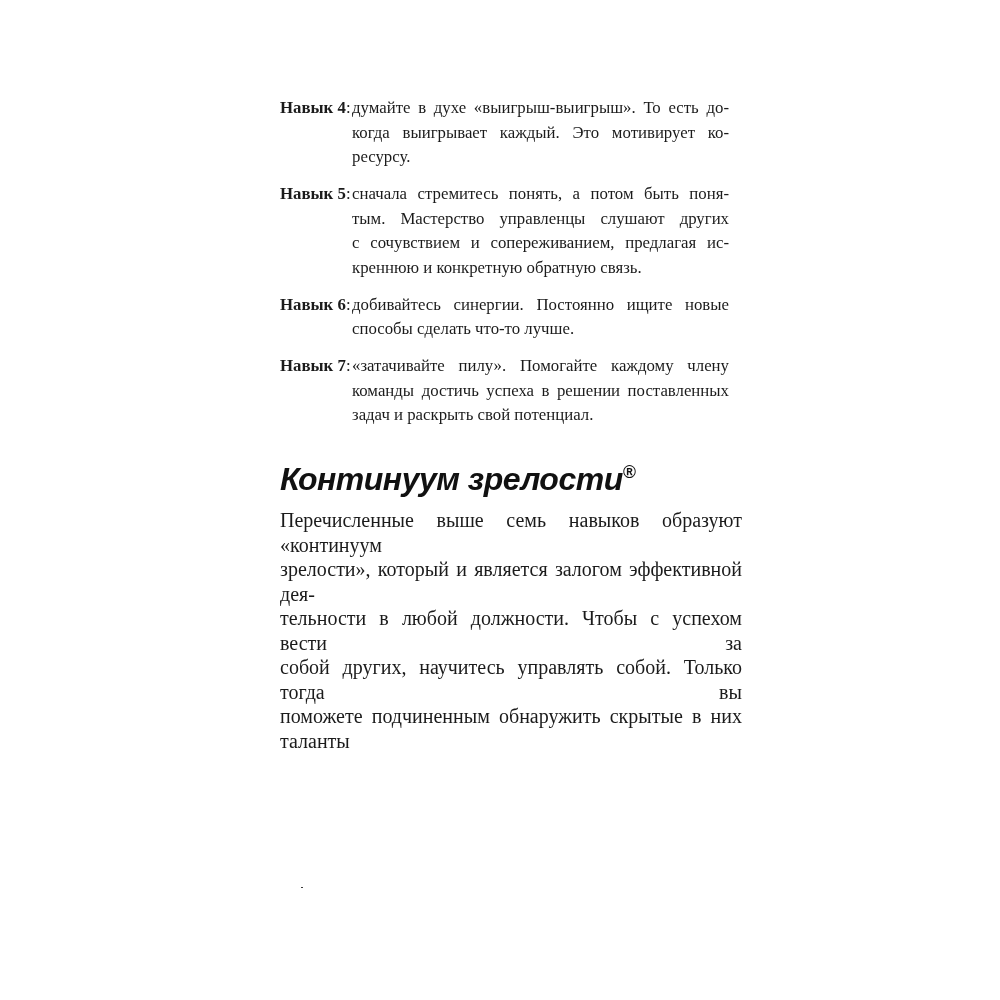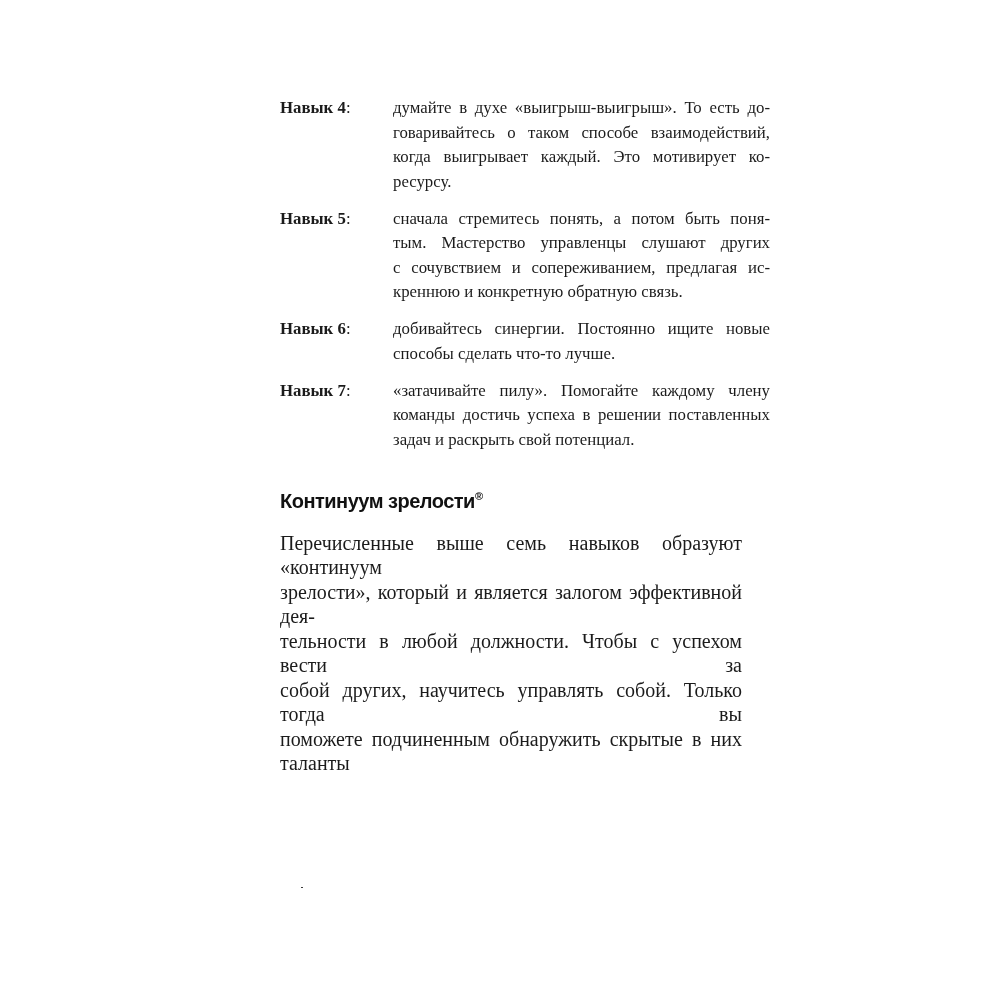--- a/index.html
+++ b/index.html
@@ -25,39 +25,40 @@
     font-size: 16.8px;
     line-height: 24.5px;
   }
   .skill-label {
     position: absolute;
     left: 0;
     top: 0;
     white-space: nowrap;
   }
   .skill-name { font-weight: bold; }
-  .skill-lines { margin-left: 113px; width: 377px; }
+  .skill-lines { margin-left: 72px; width: 377px; }
   .line {
     text-align: justify;
     text-align-last: justify;
     line-height: 24.5px;
   }
   .line.last {
     text-align: left;
     text-align-last: left;
   }
   
   .heading {
     margin: 29px 0 15px 0;
     font-family: "Liberation Sans", sans-serif;
     font-weight: bold;
-    font-size: 20px;
+    font-size: 32px;
     line-height: 30px;
     letter-spacing: -0.5px;
     color: #111111;
+    font-style: italic;
   }
   .heading .reg-mark {
     font-size: 0.55em;
     vertical-align: super;
     letter-spacing: 0;
   }
   
   .paragraph {
     font-size: 20px;
     line-height: 24.5px;
@@ -95,21 +96,20 @@
 <body>
 
 <div class="page">
   <main class="content">
 
     <section class="skills">
   <div class="skill">
     <span class="skill-label"><span class="skill-name">Навык 4</span><span class="skill-colon">:</span></span>
     <div class="skill-lines">
             <div class="line">думайте в духе «выигрыш-выигрыш». То есть до-</div>
-            <div class="line">говаривайтесь о таком способе взаимодействий,</div>
             <div class="line">когда выигрывает каждый. Это мотивирует ко-</div>
             <div class="line last">ресурсу.</div>
           </div>
   </div>
 
   <div class="skill">
     <span class="skill-label"><span class="skill-name">Навык 5</span><span class="skill-colon">:</span></span>
     <div class="skill-lines">
             <div class="line">сначала стремитесь понять, а потом быть поня-</div>
             <div class="line">тым. Мастерство управленцы слушают других</div>

